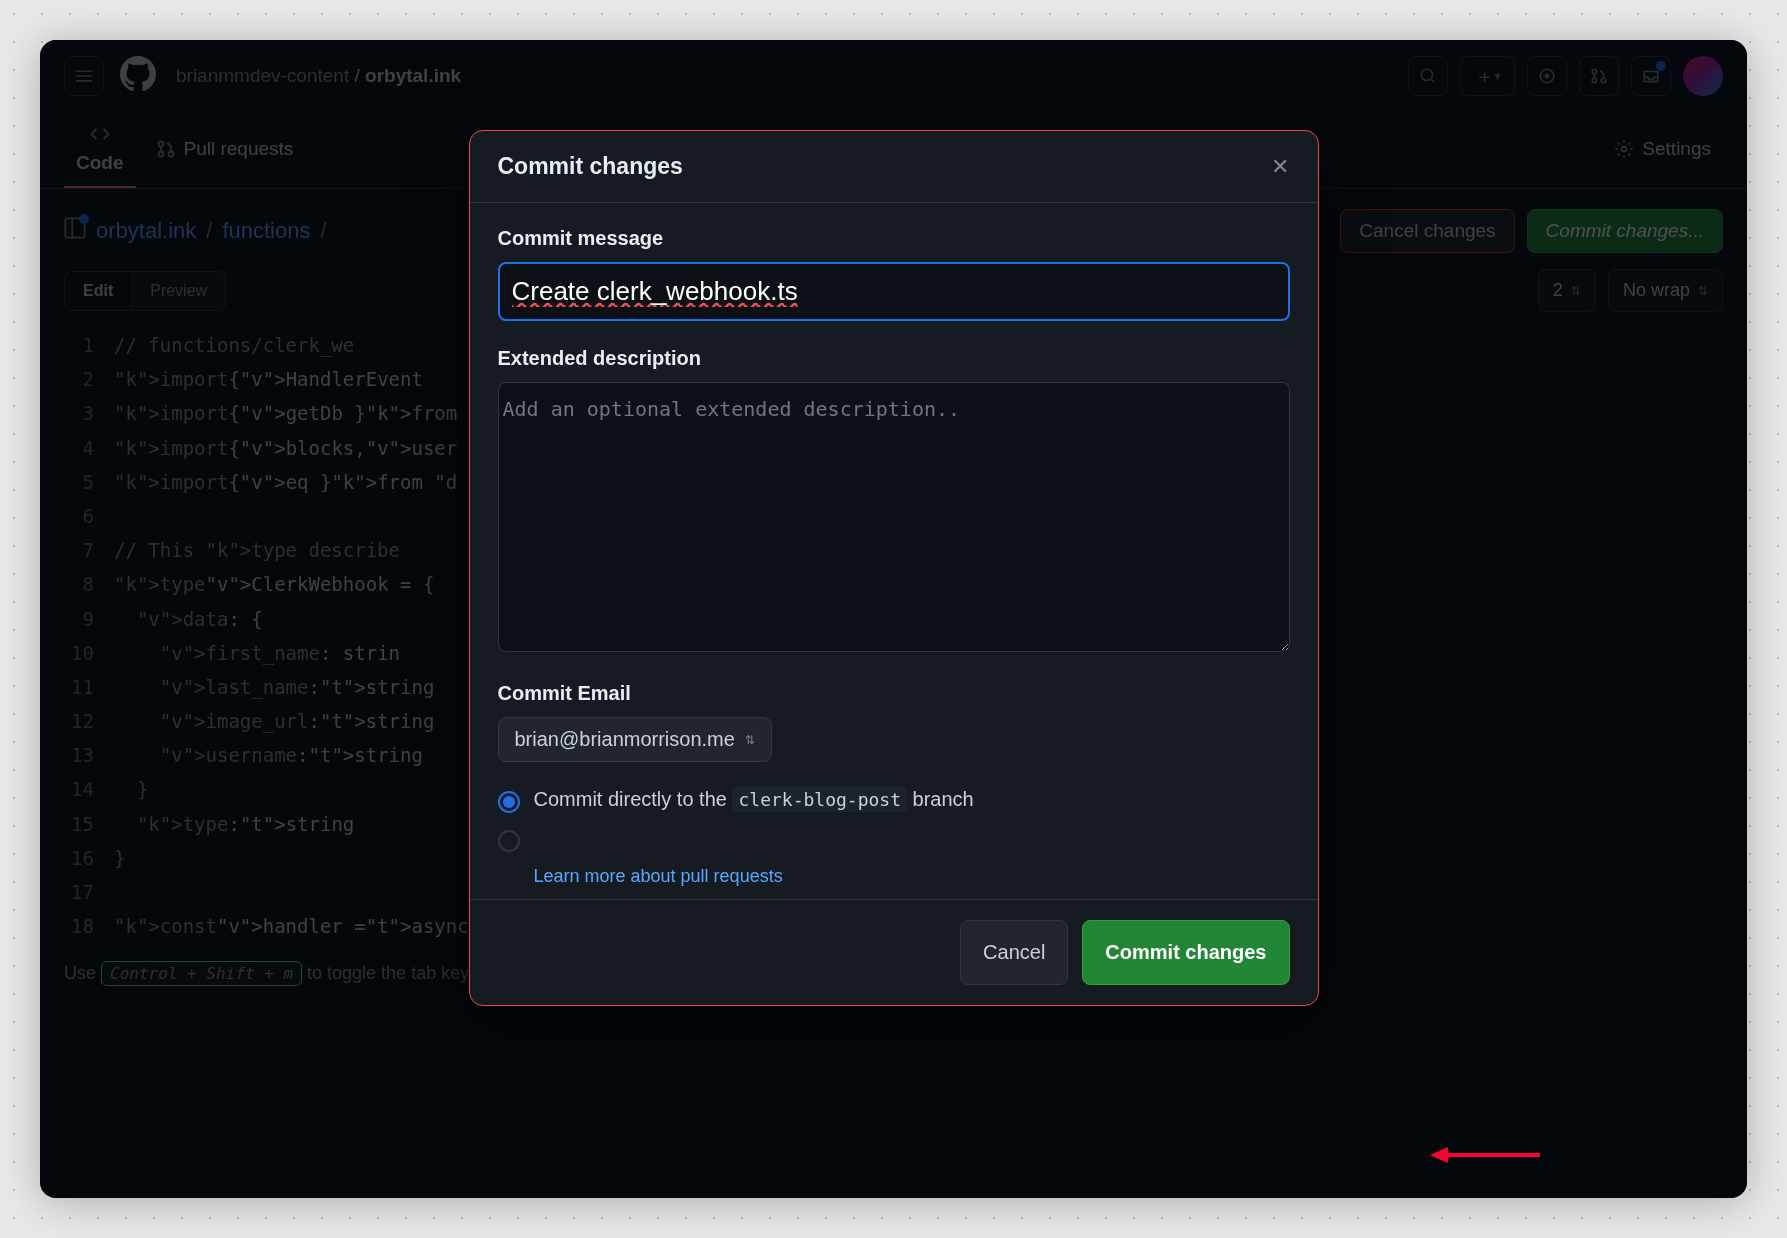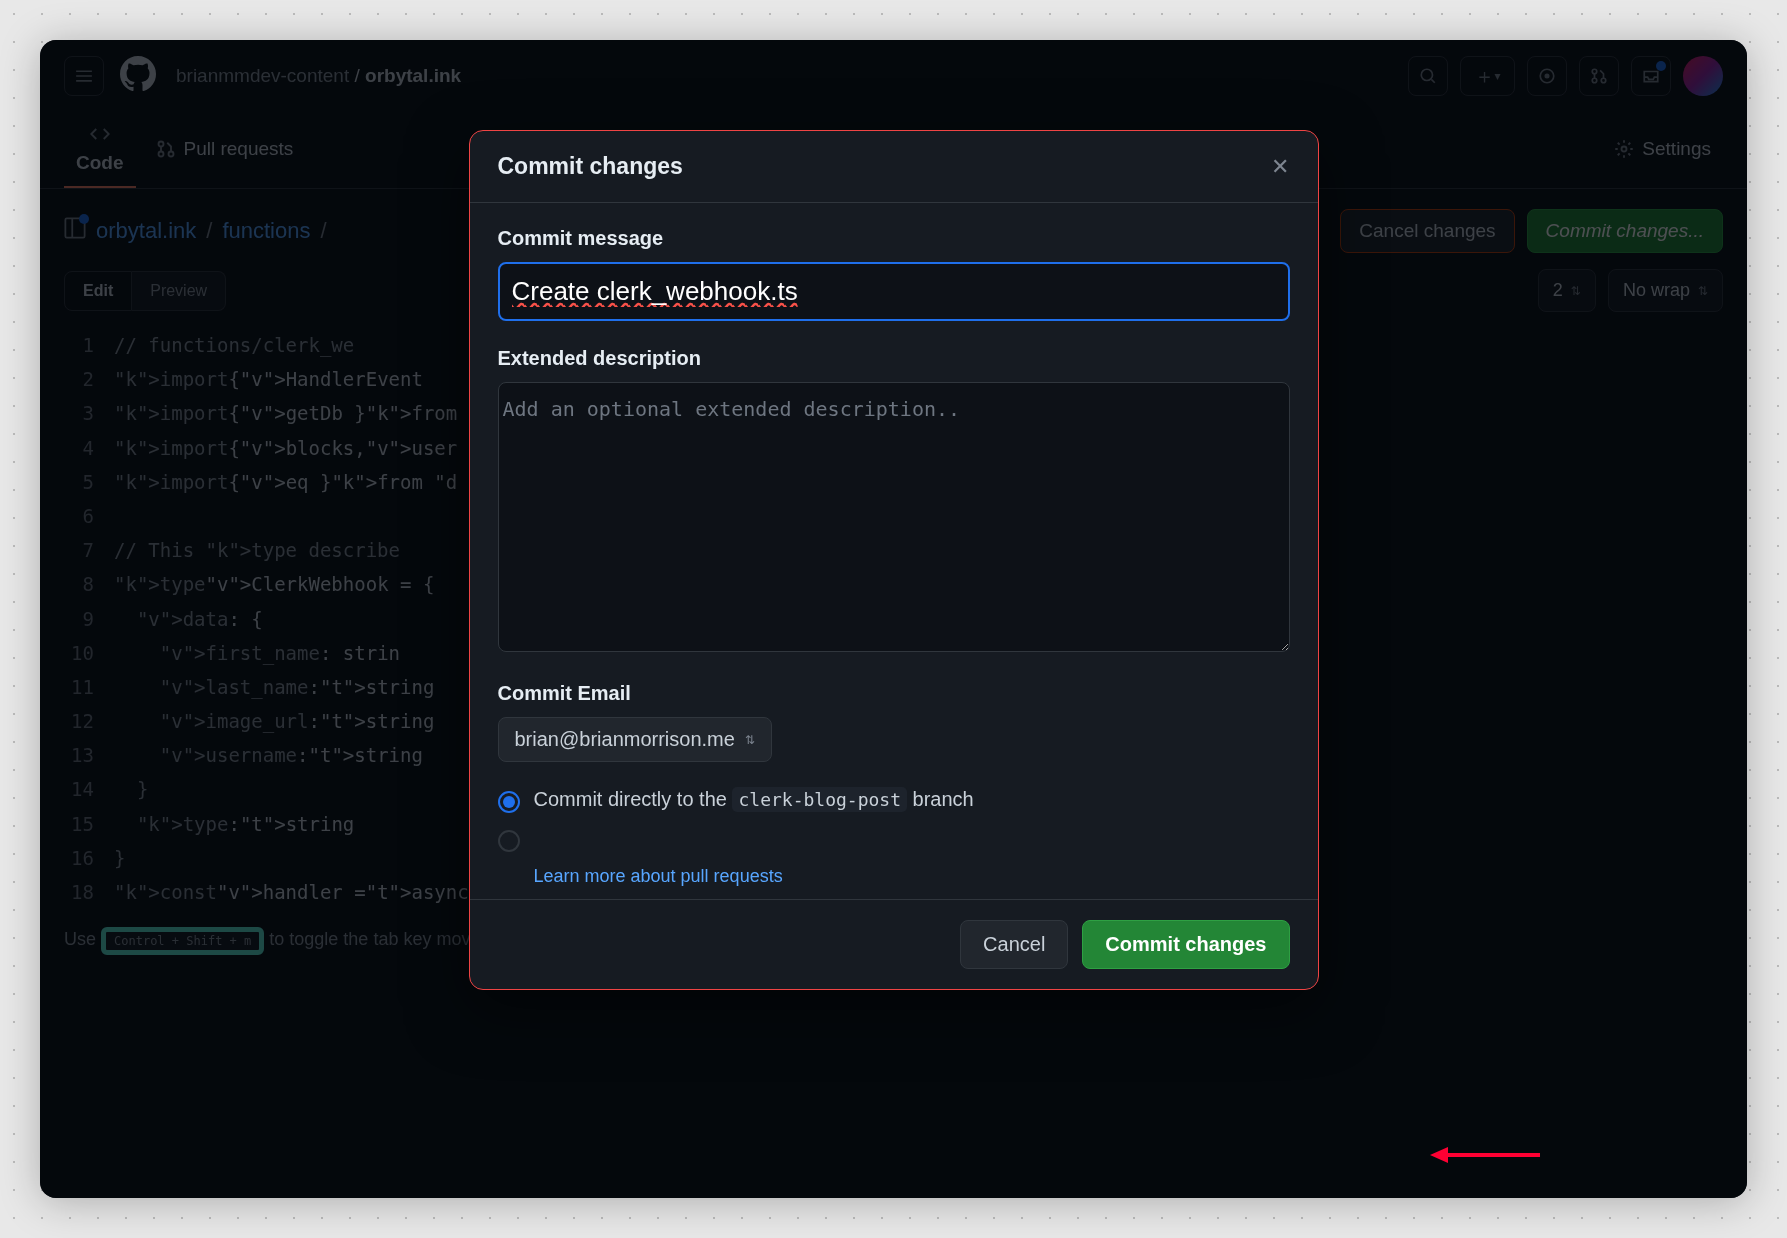--- a/index.html
+++ b/index.html
@@ -53,21 +53,21 @@
 .edit-tab{padding:10px 18px;border:1px solid #30363d;border-radius:8px 0 0 8px;font-weight:600;background:#0d1117;}
 .preview-tab{padding:10px 18px;border:1px solid #30363d;border-left:none;border-radius:0 8px 8px 0;background:#161b22;color:#8b949e;}
 .sel{margin-left:12px;padding:10px 14px;border:1px solid #30363d;border-radius:8px;background:#161b22;color:#c9d1d9;font-size:18px;display:flex;align-items:center;gap:8px;}
 .caret{font-size:12px;color:#7d8590;}
 .code{font-family:ui-monospace,SFMono-Regular,Menlo,monospace;font-size:19px;line-height:1.8;}
 .code .ln{display:flex;}
 .code .num{width:50px;text-align:right;padding-right:20px;color:#6e7681;user-select:none;}
 .code .txt{white-space:pre;color:#8b949e;}
 .c{color:#8b949e;}
 .tip{margin-top:20px;font-size:18px;color:#8b949e;}
-.kbd{background:#161b22;border:5px solid #5eead4;border-radius:6px;padding:2px 8px;font-family:ui-monospace,monospace;font-size:12px;}
+.kbd{background:#161b22;border:1px solid #5eead4;border-radius:6px;padding:2px 8px;font-family:ui-monospace,monospace;font-size:16px;font-style:italic;}
 .overlay{position:absolute;inset:0;background:rgba(1,4,9,.7);}
 .modal{
   position:absolute;left:50%;top:90px;transform:translateX(-50%);
   width:850px;background:#161b22;border:1px solid #ef4444;border-radius:14px;
   box-shadow:0 20px 60px rgba(0,0,0,.5);z-index:10;
 }
 .modal-head{display:flex;align-items:center;padding:22px 28px;border-bottom:1px solid #30363d;}
 .modal-title{font-size:23px;font-weight:600;color:#e6edf3;}
 .close{margin-left:auto;color:#7d8590;font-size:22px;background:none;border:none;cursor:pointer;}
 .modal-body{padding:24px 28px 12px;max-height:870px;overflow:auto;}
@@ -79,21 +79,21 @@
 .ta::placeholder{color:#6e7681;}
 .sec{margin-bottom:26px;}
 .email-sel{background:#21262d;border:1px solid #30363d;border-radius:8px;padding:10px 16px;font-size:20px;color:#c9d1d9;display:inline-flex;align-items:center;gap:10px;}
 .radio-row{display:flex;align-items:flex-start;gap:14px;font-size:20px;color:#c9d1d9;margin-bottom:14px;}
 .radio{width:22px;height:22px;border:2px solid #30363d;border-radius:50%;flex-shrink:0;margin-top:3px;position:relative;}
 .radio.checked{border-color:#1f6feb;}
 .radio.checked::after{content:"";position:absolute;inset:3px;background:#1f6feb;border-radius:50%;}
 .mono{font-family:ui-monospace,monospace;background:#1d232c;padding:2px 6px;border-radius:5px;font-size:18px;}
 .learn{color:#58a6ff;font-size:18px;margin-left:36px;}
 .modal-foot{display:flex;justify-content:flex-end;gap:14px;padding:20px 28px;border-top:1px solid #30363d;}
-.mbtn{padding:12px 22px;border-radius:8px;font-size:20px;font-weight:500;border:1px solid #30363d;background:#21262d;color:#c9d1d9;cursor:pointer;}
+.mbtn{padding:20px 22px;border-radius:8px;font-size:20px;font-weight:500;border:1px solid #30363d;background:#21262d;color:#c9d1d9;cursor:pointer;}
 .mbtn.green{background:#238636;border-color:#2ea043;color:#fff;font-weight:600;}
 .arrow{position:absolute;left:960px;width:110px;height:16px;pointer-events:none;z-index:20;}
 .arrow svg{width:100%;height:100%;}
 </style>
 </head>
 <body>
 
 <div class="frame">
   <div class="header">
     <div class="menu-btn">
@@ -225,20 +225,24 @@
         <div class="ln"><span class="num">13</span><span class="txt">    <span class="&lt;span">"v"</span>&gt;username</span>: <span class="&lt;span">"t"</span>&gt;string</div>
         <div class="ln">
           <span class="num">14</span>
           <span class="txt">  }</span>
         </div>
         <div class="ln"><span class="num">15</span><span class="txt">  <span class="&lt;span">"k"</span>&gt;type</span>: <span class="&lt;span">"t"</span>&gt;string</div>
         <div class="ln">
           <span class="num">16</span>
           <span class="txt">}</span>
         </div>
+        <div class="ln">
+          <span class="num">17</span>
+          <span class="txt"></span>
+        </div>
         <div class="ln"><span class="num">18</span><span class="txt"><span class="&lt;span">"k"</span>&gt;const</span> <span class="&lt;span">"v"</span>&gt;handler = <span class="&lt;span">"t"</span>&gt;async</div>
       </div>
 
     <div class="tip">
       <span>Use </span><span class="kbd">Control + Shift + m</span><span> to toggle the tab key moving focus. Alternatively, use esc then tab to move to the next interactive element on the page.</span>
     </div>
   </div>
 
   <div class="overlay"></div>
 

